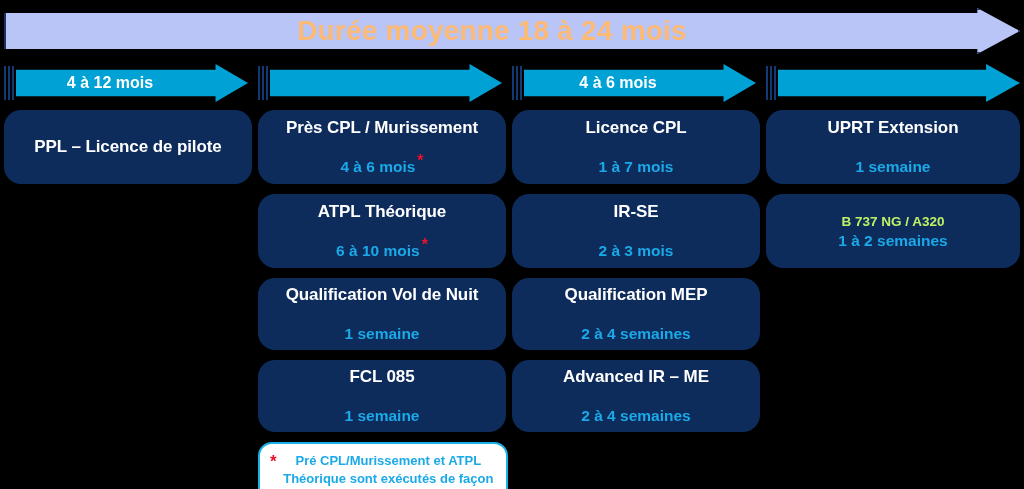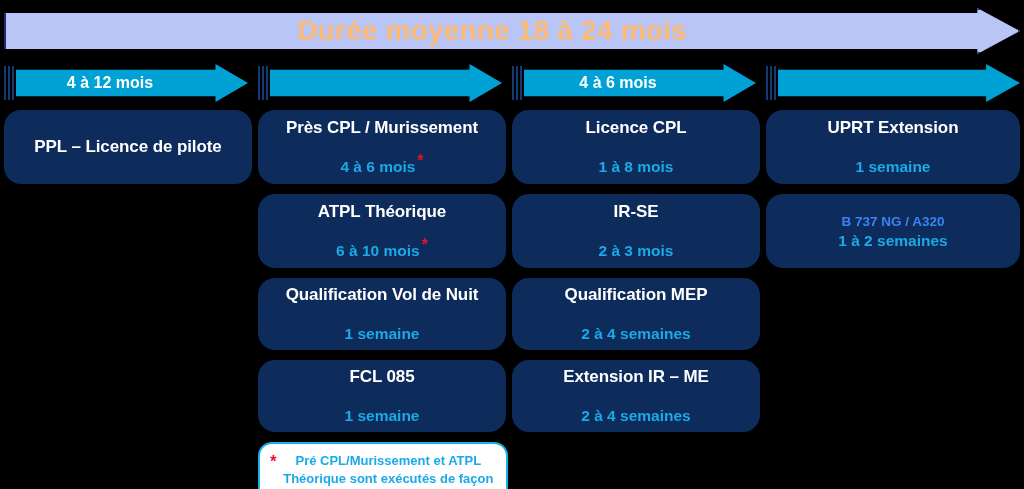--- a/index.html
+++ b/index.html
@@ -121,21 +121,21 @@
     box-shadow: 0 1px 2px rgba(0,0,0,0.6);
   }
   .card .title {
     color: #ffffff;
     font-size: 17px;
     font-weight: bold;
     line-height: 1.18;
     letter-spacing: -0.1px;
   }
   .card .sub {
-    color: #3b82f6;
+    color: #bef264;
     font-size: 13.5px;
     font-weight: bold;
     line-height: 1.2;
     margin-top: 2px;
   }
   .card .dur {
     color: #1ba9e8;
     font-size: 15.5px;
     font-weight: bold;
     line-height: 1.2;
@@ -274,35 +274,35 @@
       <span class="fn-ast">*</span>
       <span class="fn-text">Pré CPL/Murissement et ATPL Théorique sont exécutés de façon simultanée</span>
     </div>
 
   </div>
 
   <div class="col" style="left:512px;">
 
     <div class="card h-74">
       <div class="title">Licence CPL</div>
-      <div class="dur">1 à 8 mois</div>
+      <div class="dur">1 à 7 mois</div>
     </div>
 
     <div class="card h-74">
       <div class="title">IR-SE</div>
       <div class="dur">2 à 3 mois</div>
     </div>
 
     <div class="card h-72">
       <div class="title">Qualification MEP</div>
       <div class="dur">2 à 4 semaines</div>
     </div>
 
     <div class="card h-72">
-      <div class="title">Extension IR – ME</div>
+      <div class="title">Advanced IR – ME</div>
       <div class="dur">2 à 4 semaines</div>
     </div>
 
   </div>
 
   <div class="col" style="left:766px; width:254px;">
 
     <div class="card h-74" style="width:254px;">
       <div class="title">UPRT Extension</div>
       <div class="dur">1 semaine</div>

